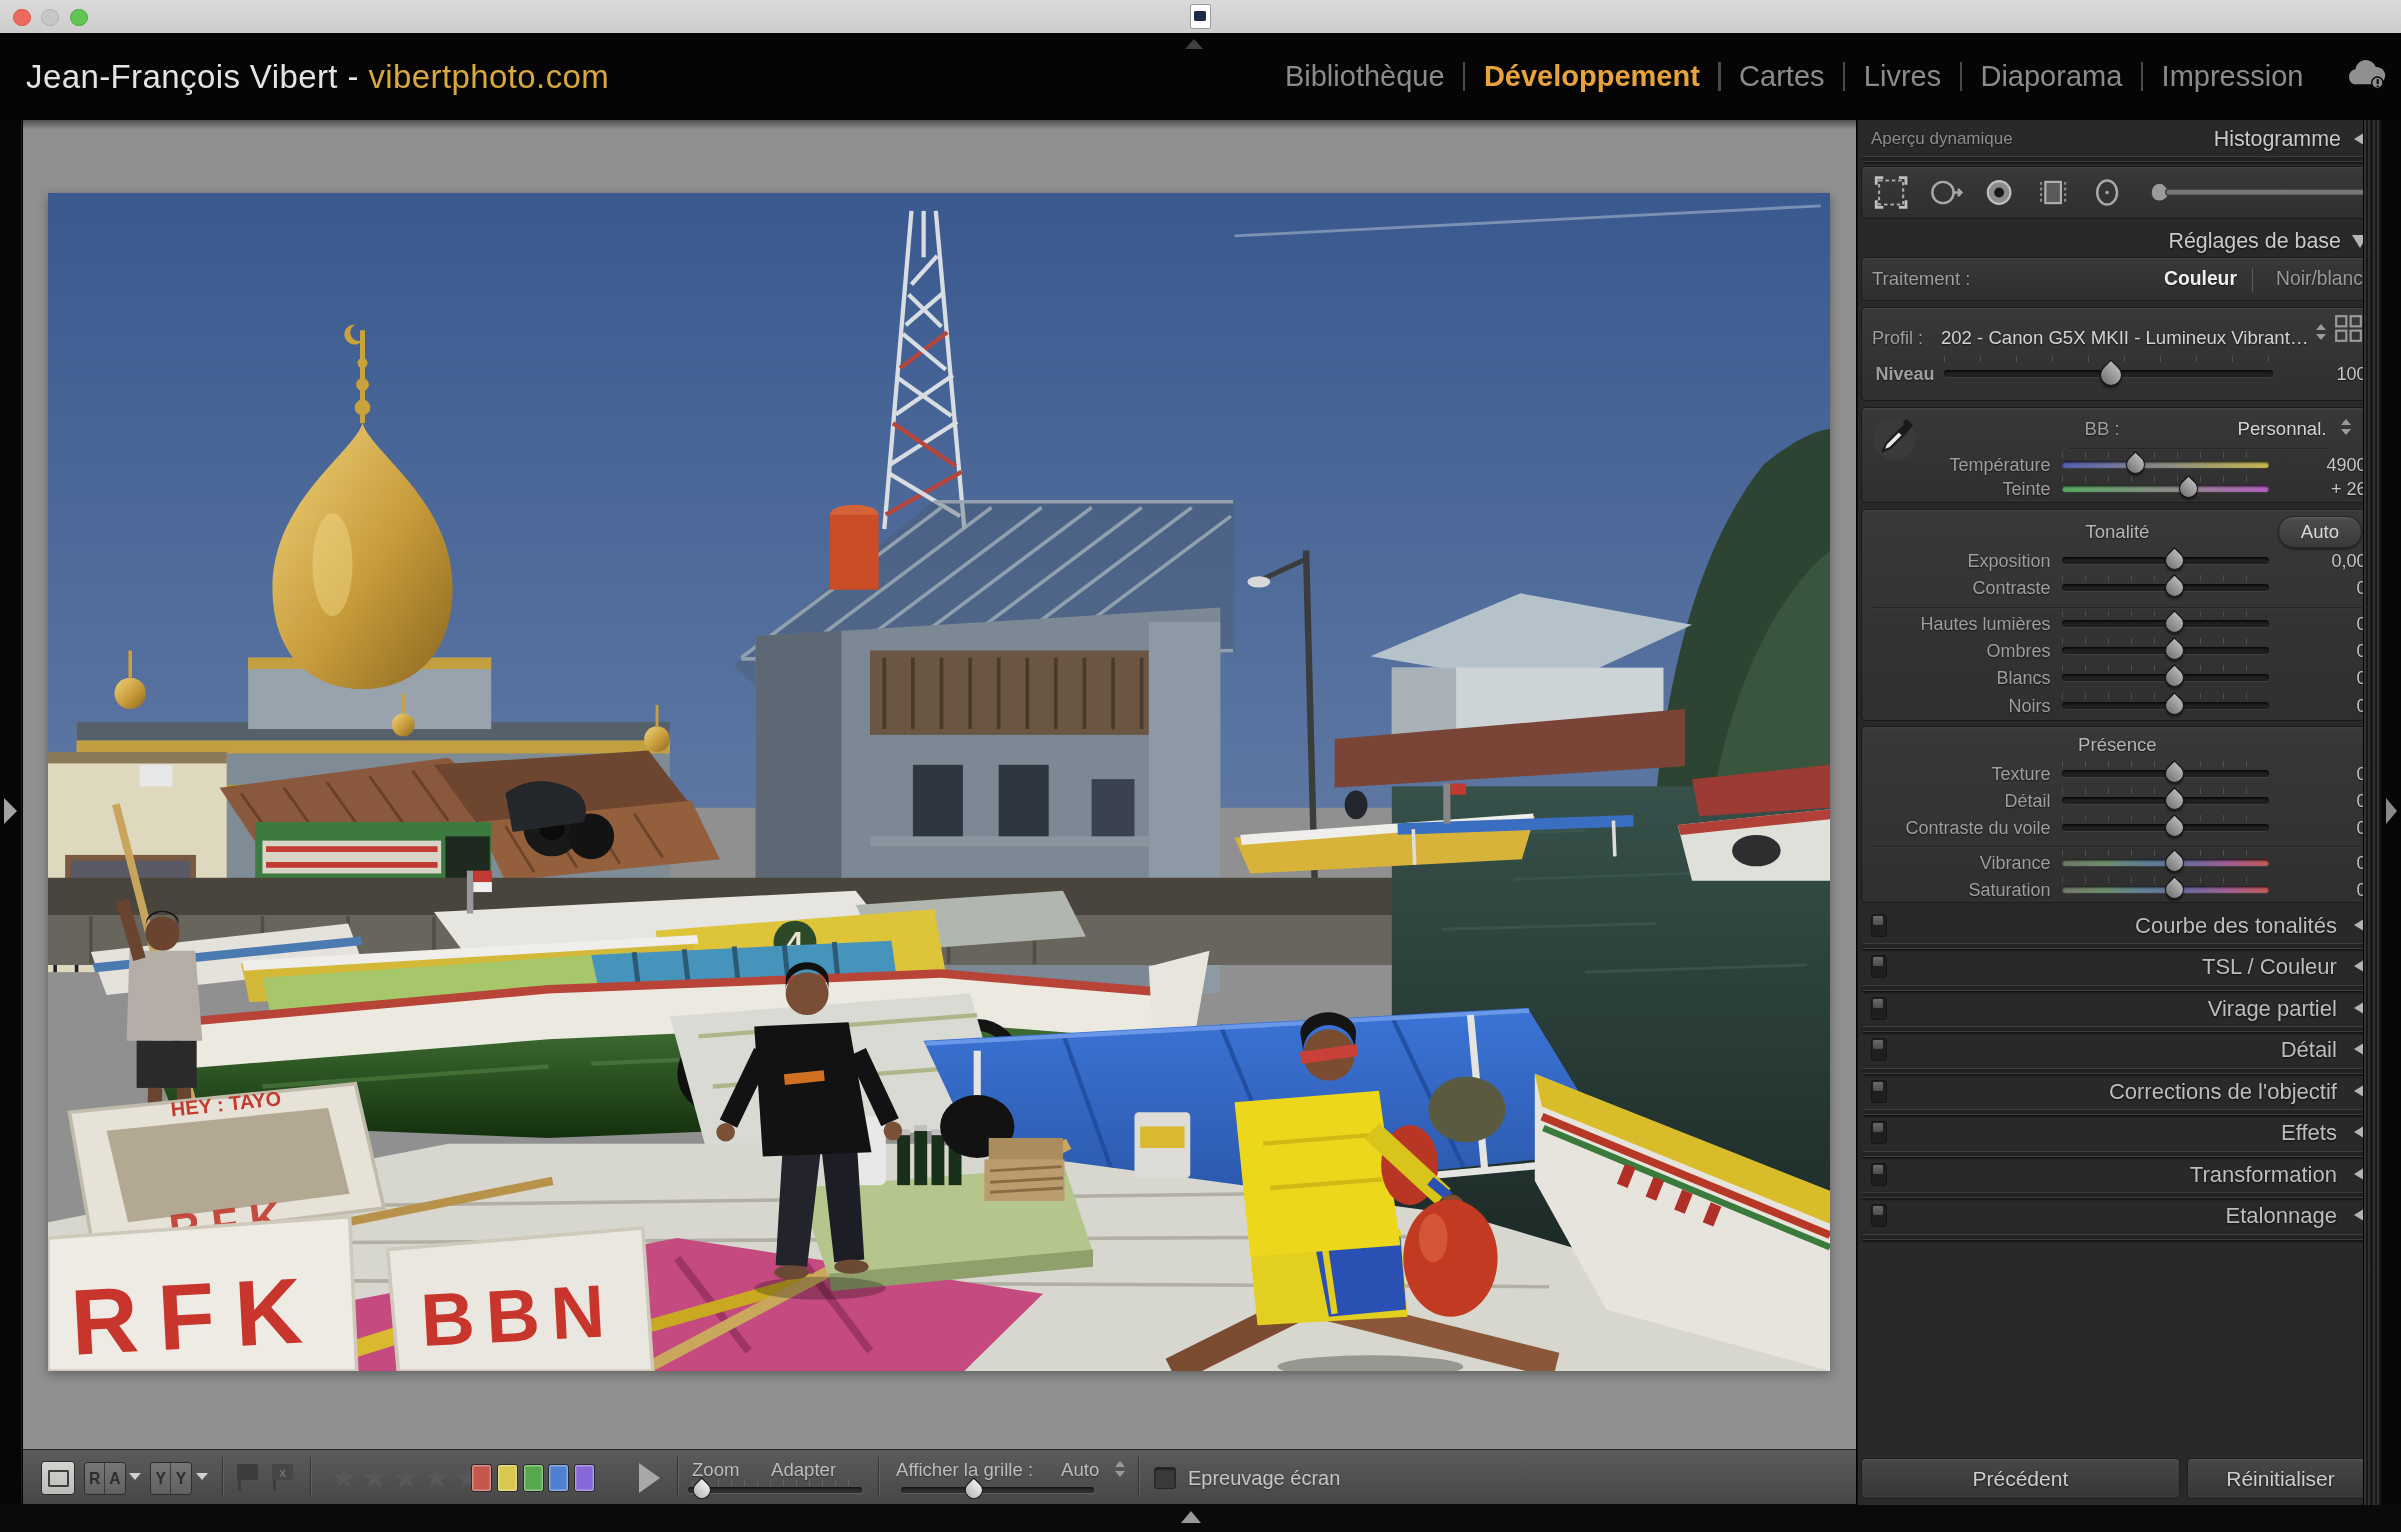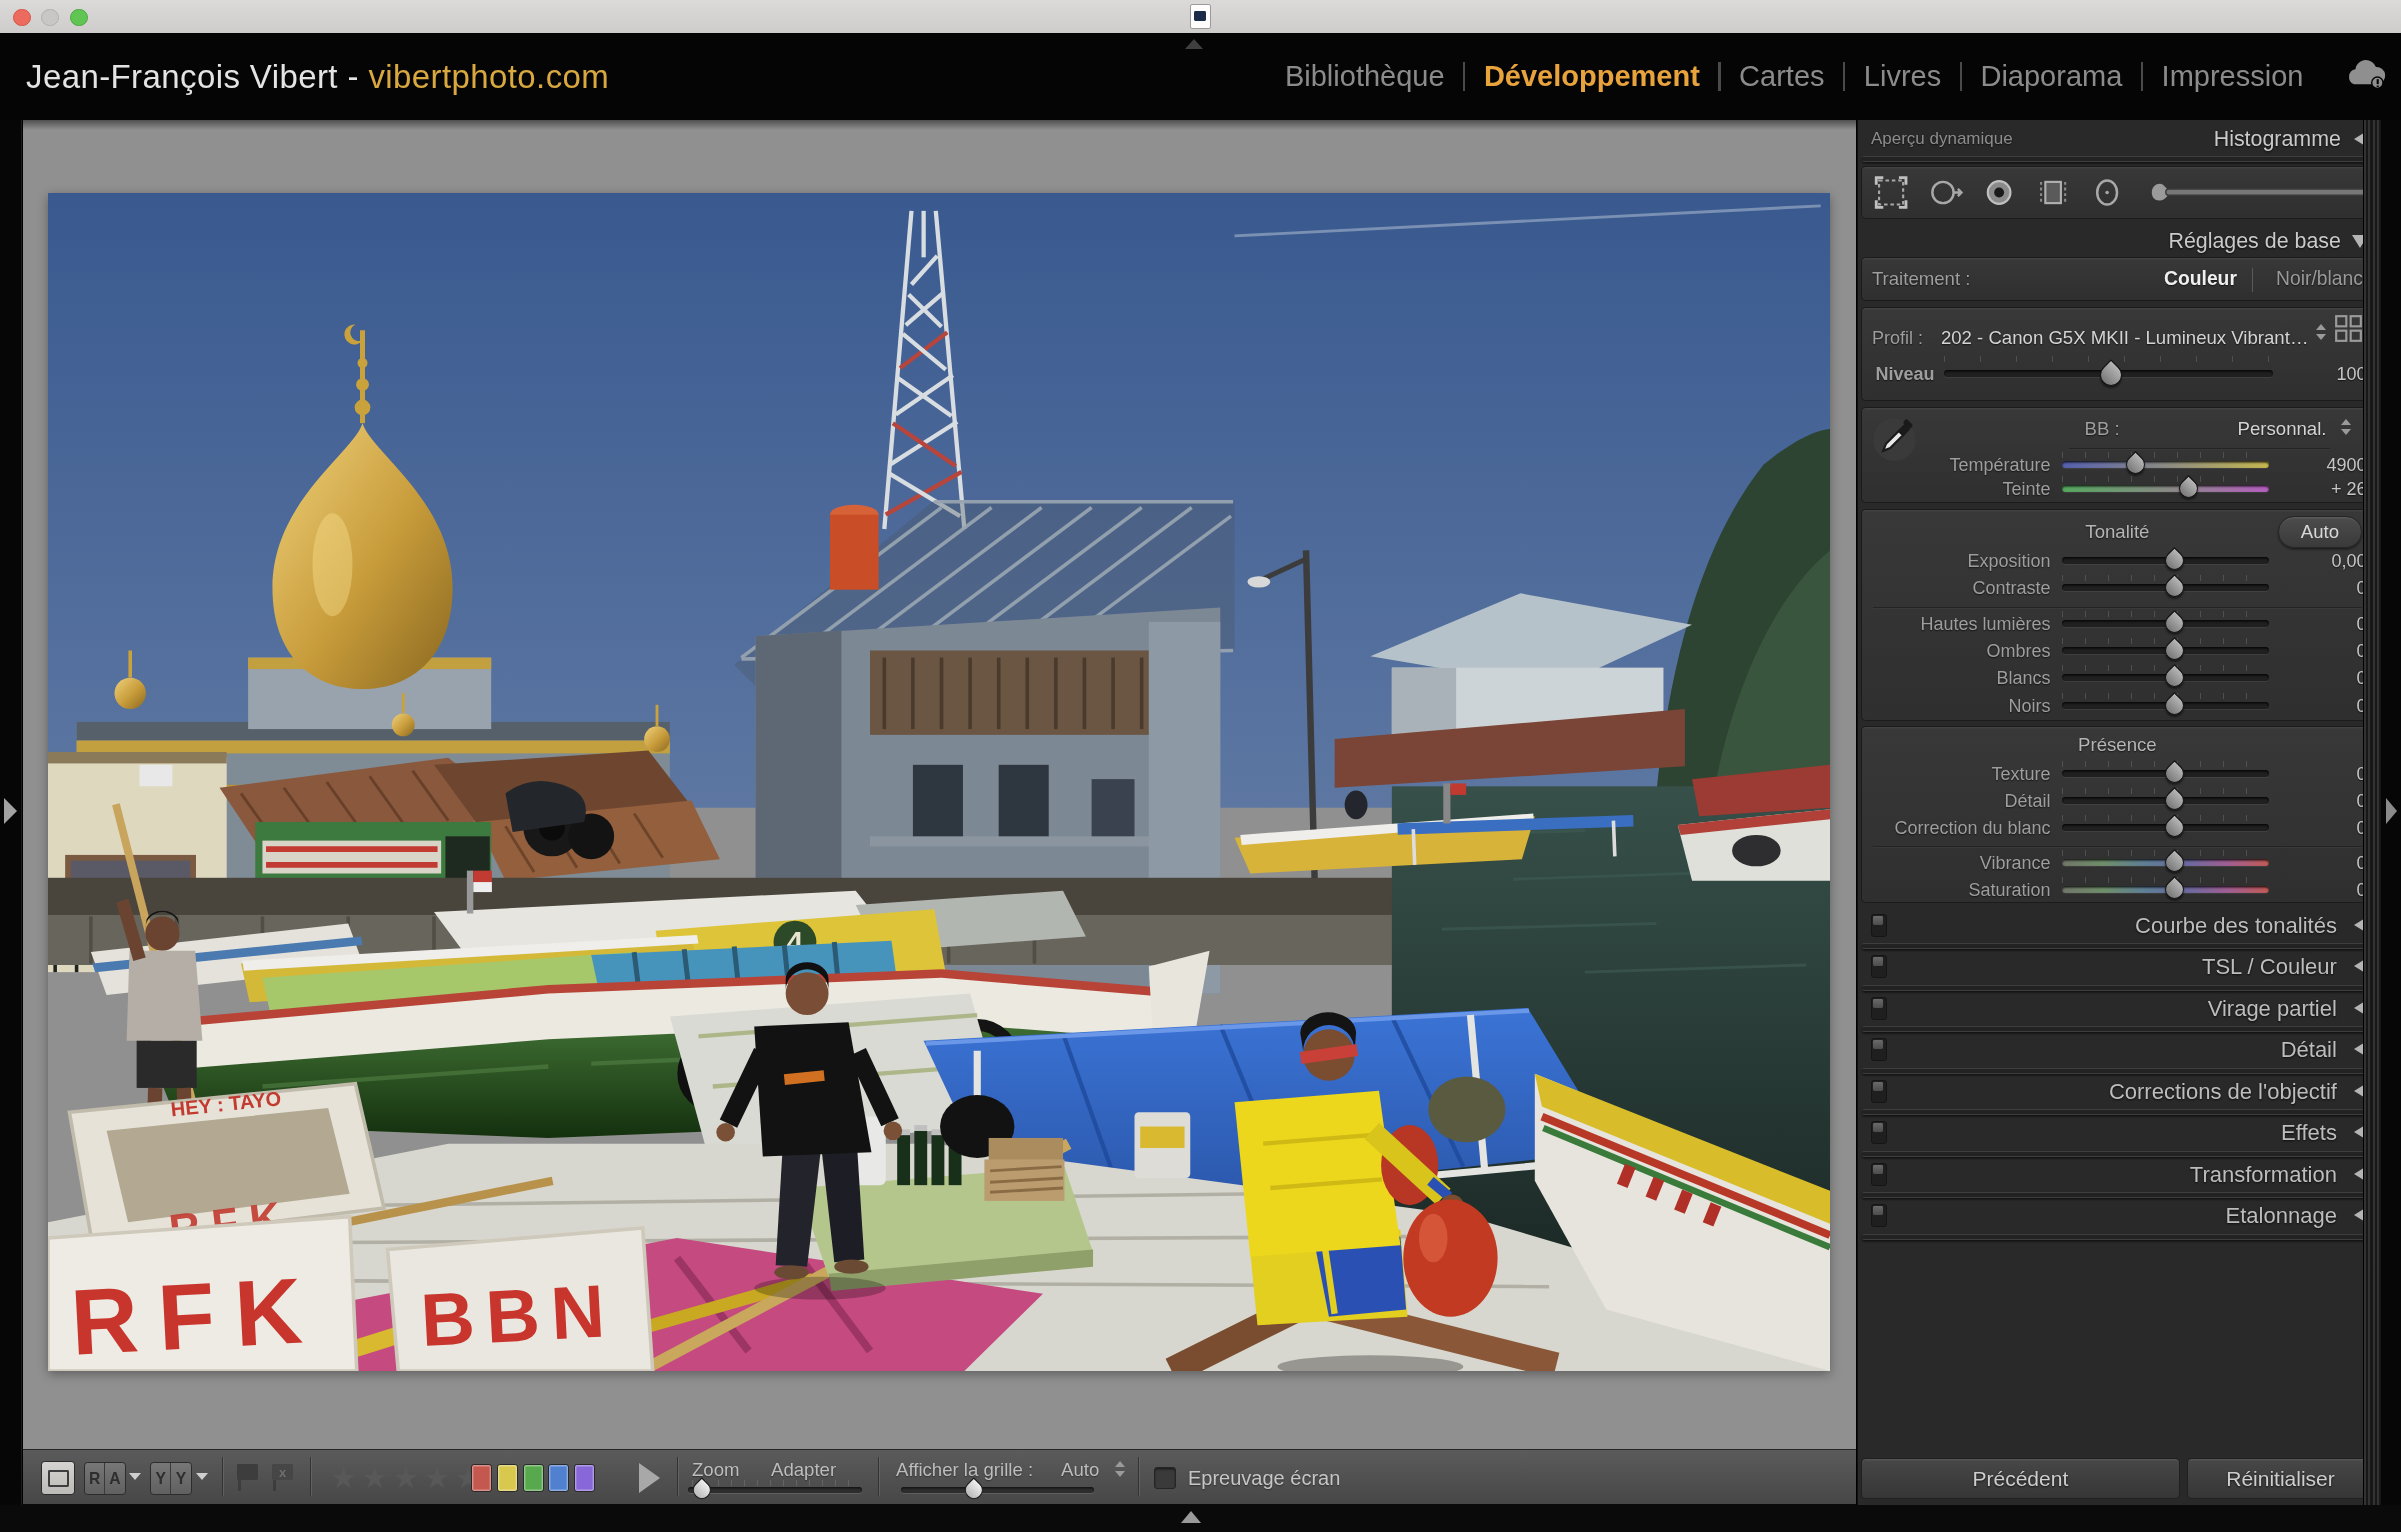--- a/index.html
+++ b/index.html
@@ -792,21 +792,21 @@
         <span class="sval">0</span>
       </div>
       <div class="srow" style="top:60px;">
         <span class="slab">Détail</span>
         <span class="sticks"></span>
         <span class="strack"></span>
         <span class="sthumb" style="left:295px;"></span>
         <span class="sval">0</span>
       </div>
       <div class="srow" style="top:87px;">
-        <span class="slab">Correction du blanc</span>
+        <span class="slab">Contraste du voile</span>
         <span class="sticks"></span>
         <span class="strack"></span>
         <span class="sthumb" style="left:295px;"></span>
         <span class="sval">0</span>
       </div>
       <div class="inner-div" style="top:119px;"></div>
       <div class="srow" style="top:122px;">
         <span class="slab">Vibrance</span>
         <span class="sticks"></span>
         <span class="strack vib"></span>

